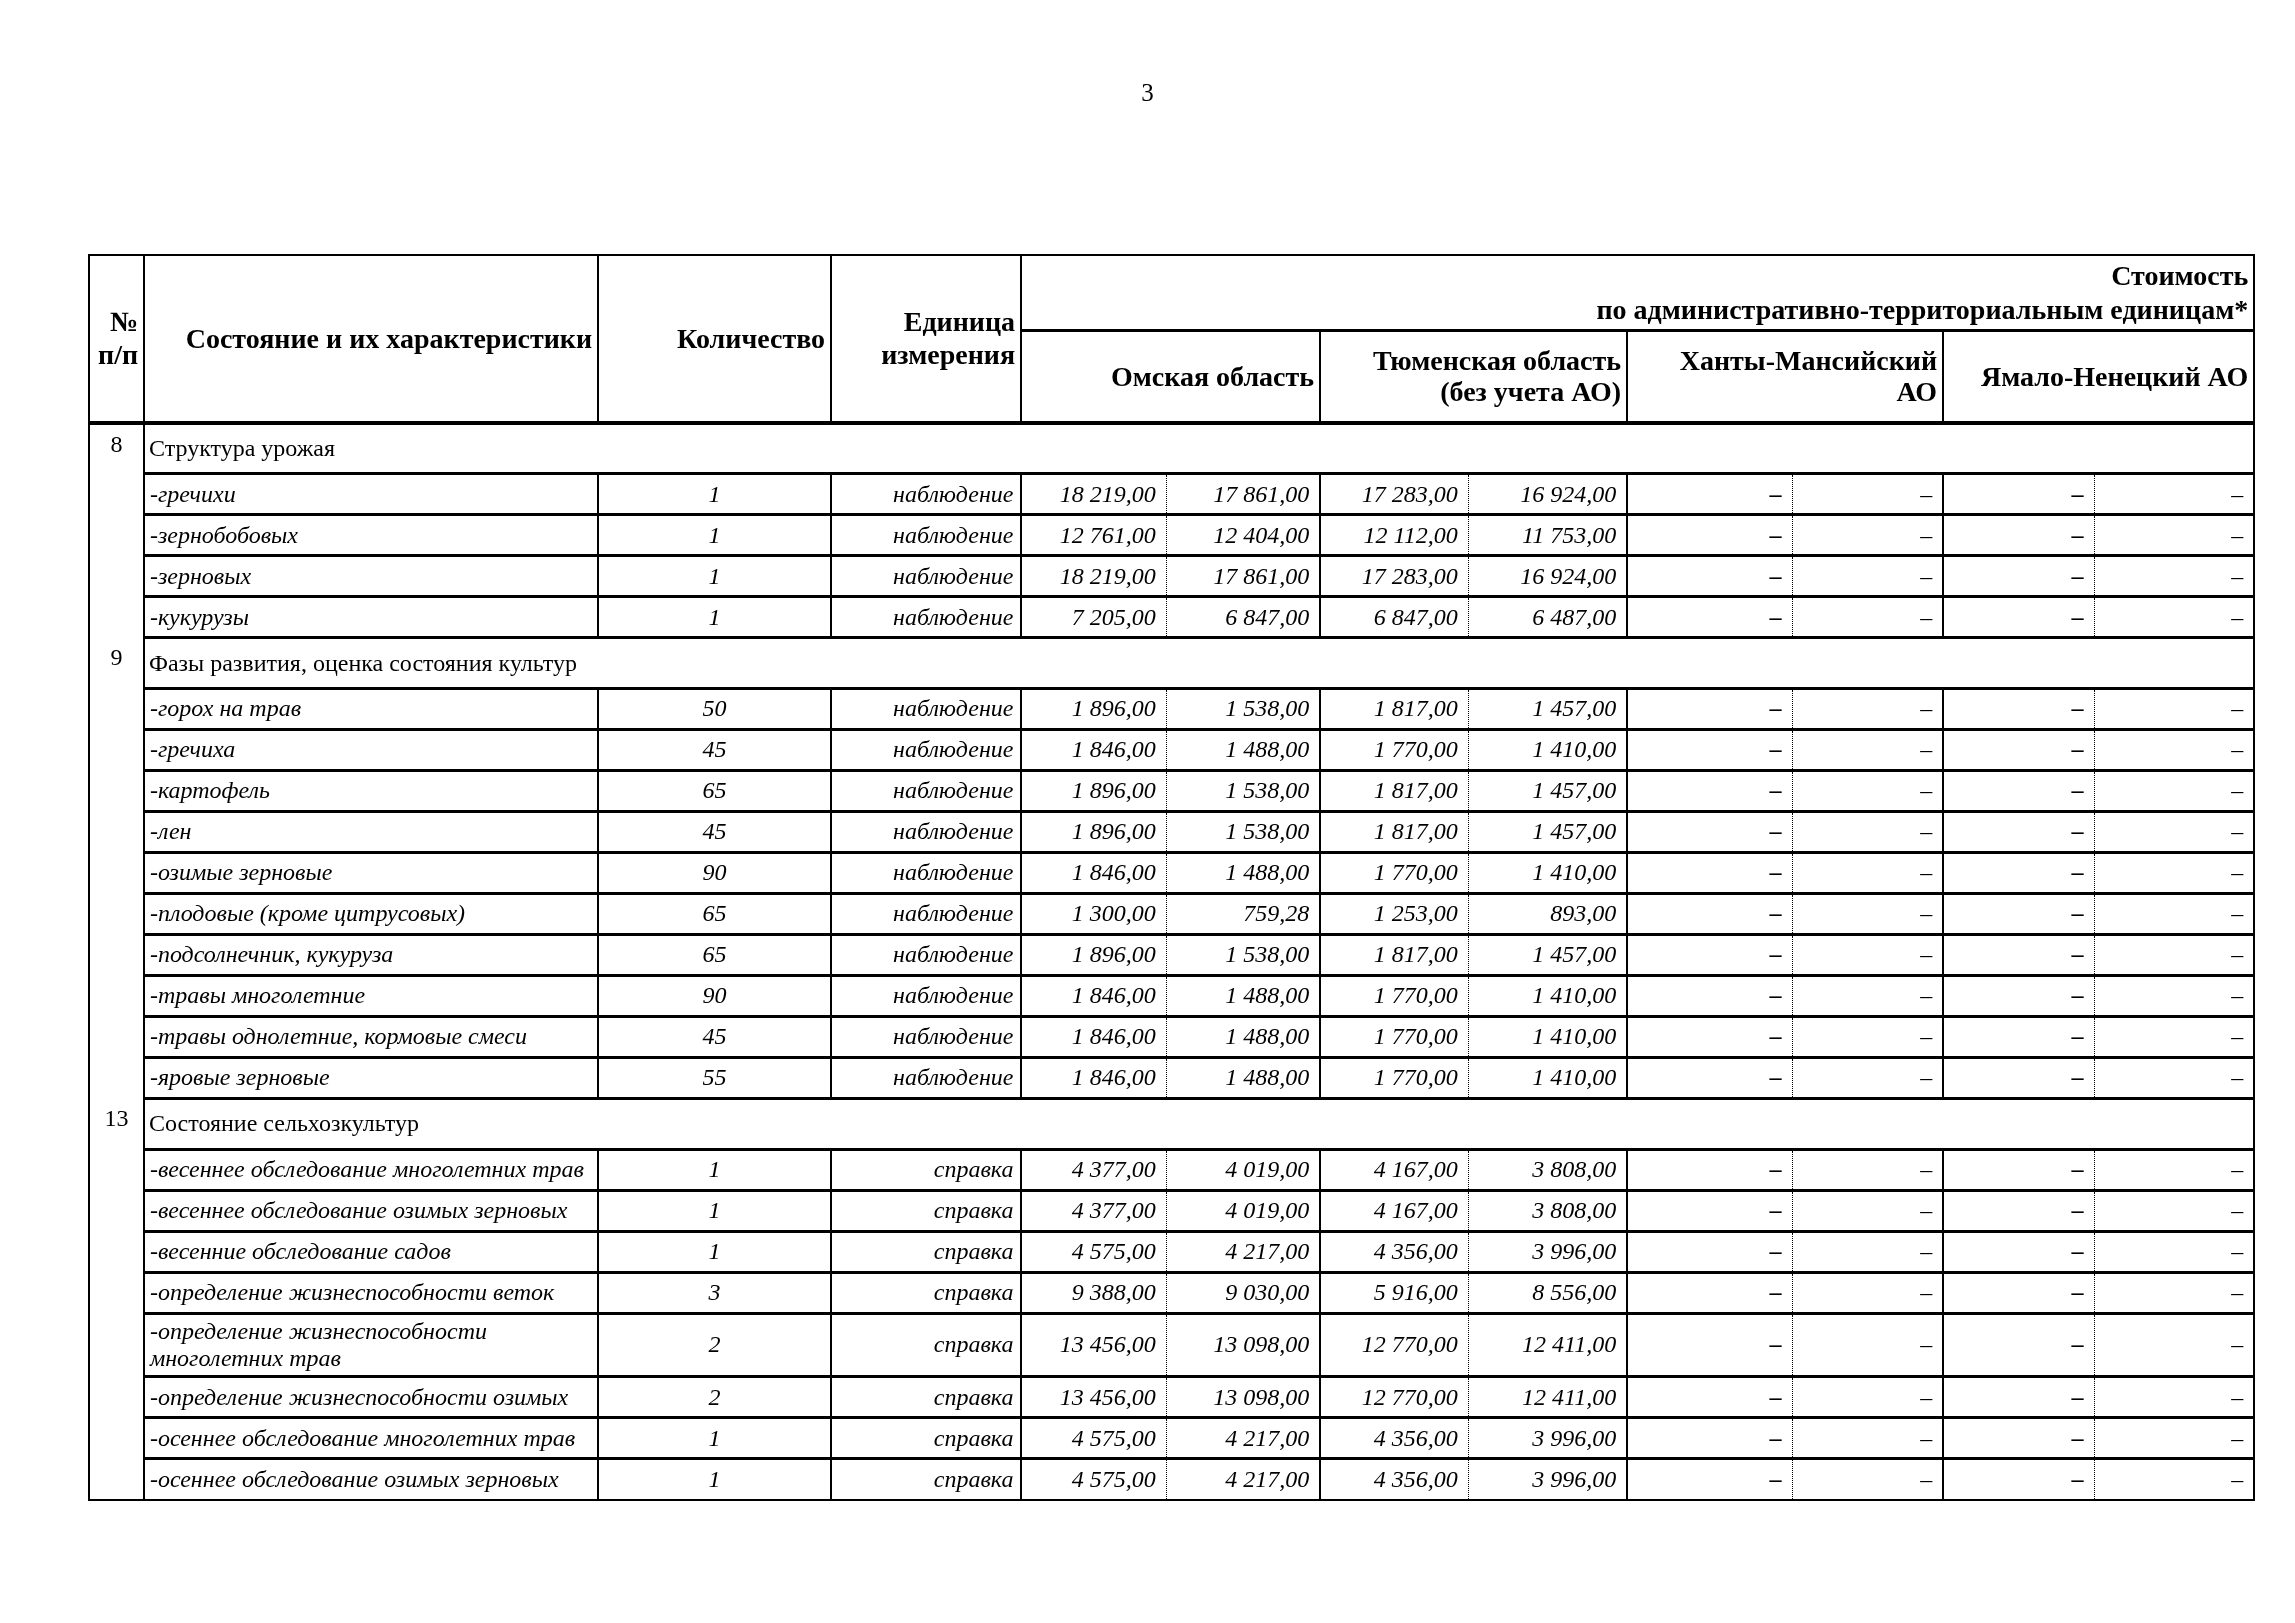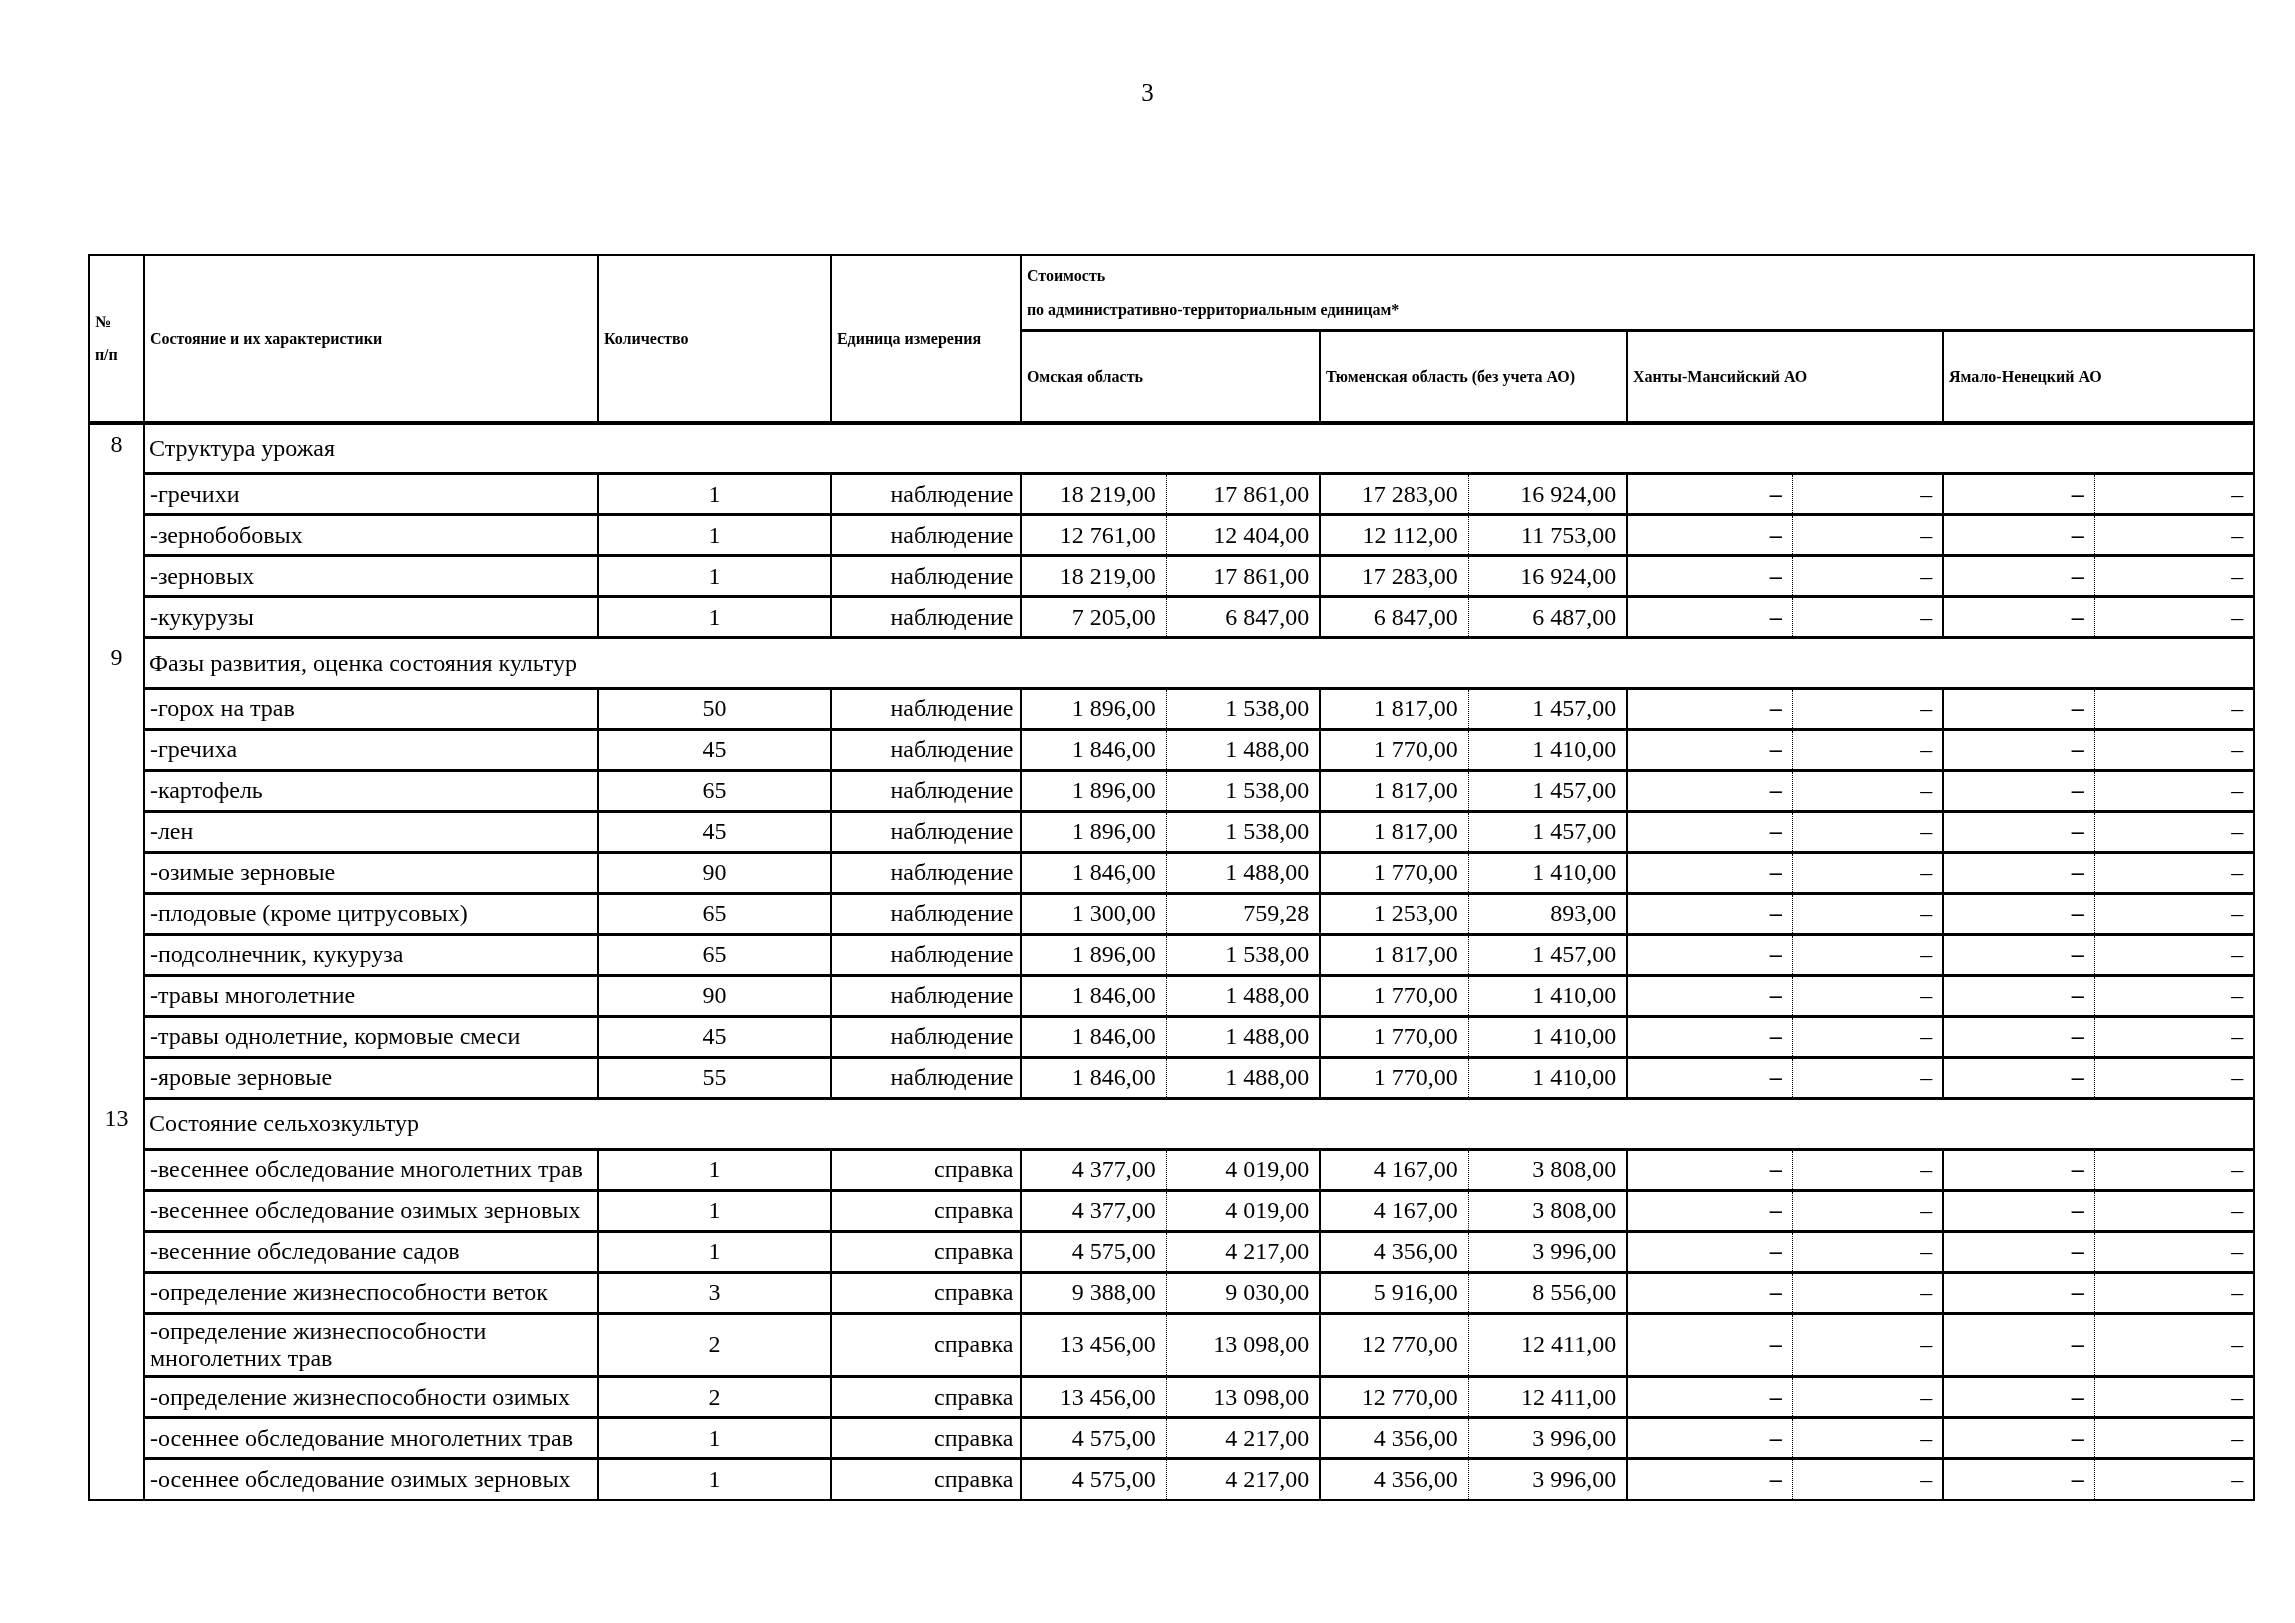--- a/index.html
+++ b/index.html
@@ -32,22 +32,22 @@
     top: 254px;
     width: 2164px;
     border-collapse: collapse;
     table-layout: fixed;
     border: 2.5px solid #000;
   }
   thead th {
     border-left: 2.5px solid #000;
     border-bottom: 4.1px solid #000;
     font-weight: bold;
-    font-size: 16px;
-    text-align: left;
+    font-size: 28px;
+    text-align: right;
     vertical-align: middle;
     padding: 3.3px 4.9px;
     line-height: 33px;
   }
   thead th.h-cost {
     border-bottom: 3.3px solid #000;
     line-height: 34px;
     padding: 1.6px 4.9px;
   }
   thead tr.head-top th { height: 70px; }
@@ -64,21 +64,21 @@
     border-top: none;
     text-align: center;
     vertical-align: top;
     padding-top: 6.5px;
   }
   tbody tr.section-row td.section-title {
     text-align: left;
     padding-left: 4px;
     height: 41px;
   }
-  tbody tr.data-row { height: 41px; }
+  tbody tr.data-row { height: 41px; font-style: italic; }
   tbody td.label { text-align: left; padding-left: 4.9px; }
   tbody td.qty  { text-align: center; }
   tbody td.unit { text-align: right; }
   tbody td.val  { text-align: right; padding-right: 9.8px; }
   tbody td.sub-b { border-left: 1.6px dotted #000; }
   tbody td.bold-dash { font-weight: bold; }
 </style>
 </head>
 <body>
 

